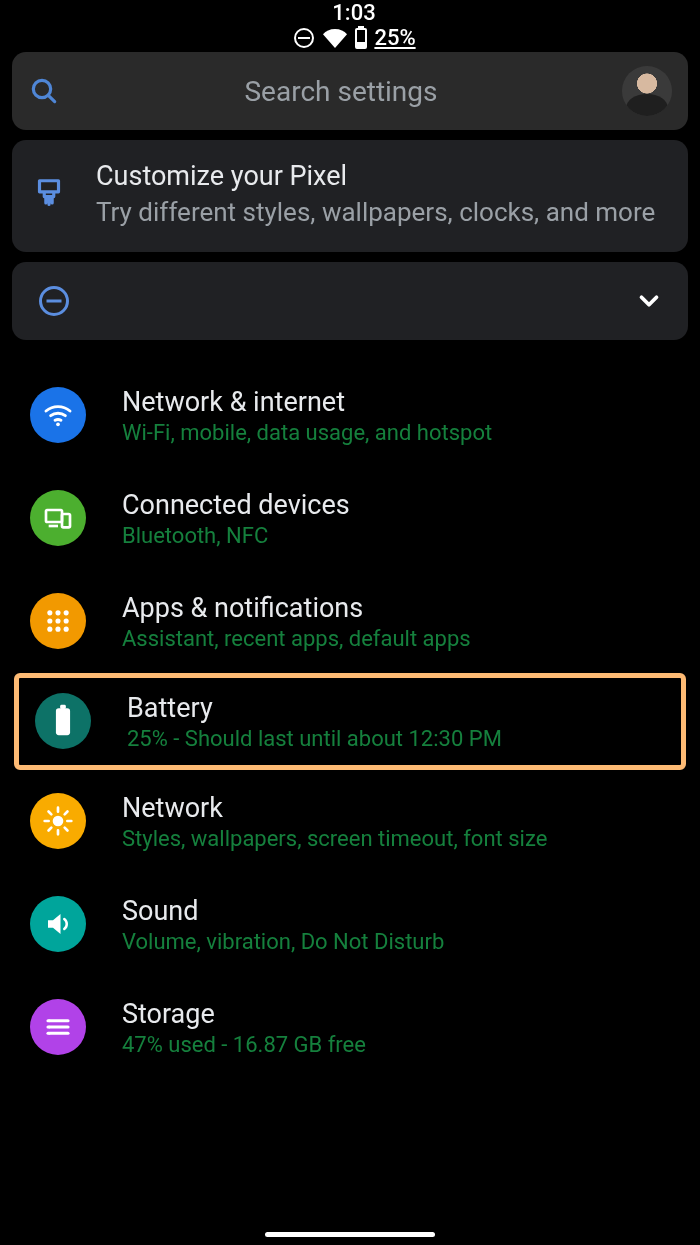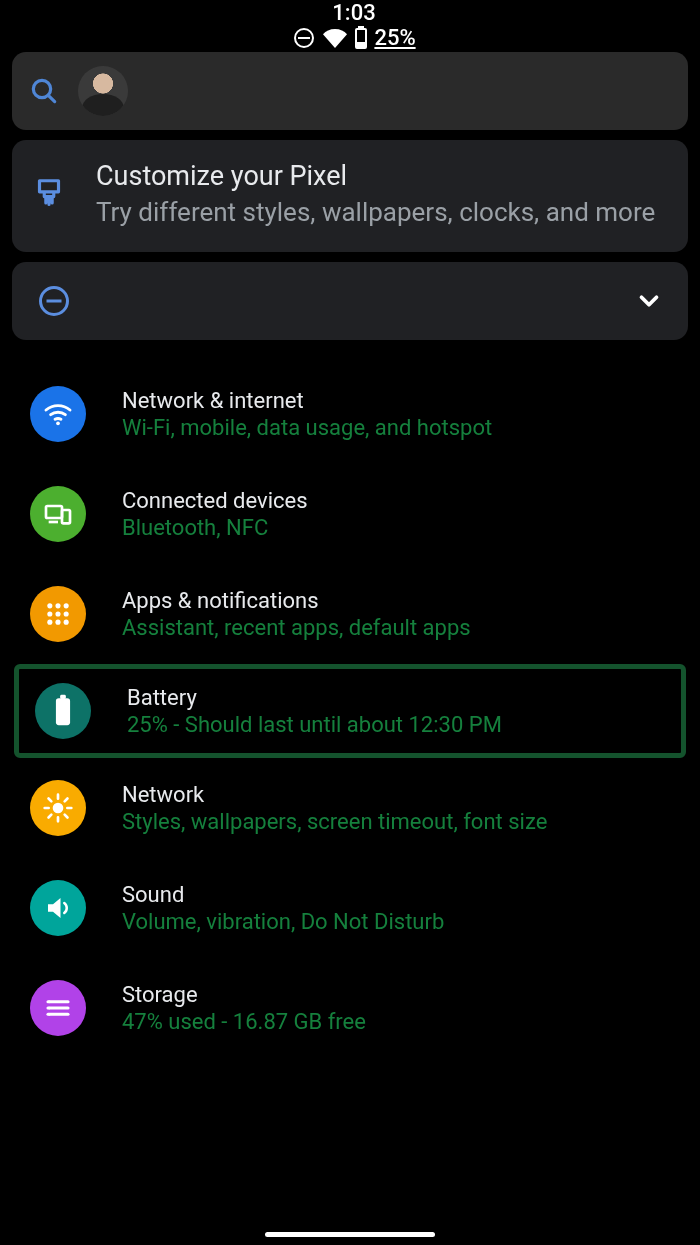--- a/index.html
+++ b/index.html
@@ -96,30 +96,30 @@
     }
     .icon-circle {
       width: 56px; height: 56px;
       border-radius: 50%;
       display: flex;
       align-items: center;
       justify-content: center;
       flex-shrink: 0;
     }
     .item-text .title {
-      font-size: 22px;
+      font-size: 27px;
       color: #e8eaed;
       margin-bottom: 2px;
     }
     .item-text .sub {
       font-size: 22px;
       color: #15803d;
     }
     .highlight {
-      border: 5px solid #14532d;
+      border: 5px solid #fdba74;
       border-radius: 6px;
       margin: 0 14px;
       padding: 14px 12px 14px 12px;
     }
     .highlight .item { padding: 0 0 0 0; gap: 36px;}
     .highlight .icon-circle{ margin-left:4px;}
     .nav-handle {
       position: absolute;
       bottom: 8px;
       left: 50%;
@@ -157,20 +157,21 @@
       </svg>
     <span style="font-size:22px;text-decoration:underline;">25%</span>
   </div>
 </div>
 
 <div class="card search-row">
   <svg width="32" height="32" viewBox="0 0 24 24" fill="none" stroke="#4f86d6" stroke-width="2.4" stroke-linecap="round">
       <circle cx="10.5" cy="10.5" r="6.5"></circle>
       <line x1="20" y1="20" x2="15.2" y2="15.2"></line>
     </svg>
+  <div class="search-placeholder">Search settings</div>
   <div class="avatar"></div>
 </div>
 
 <div class="card custom-row">
   <svg width="38" height="38" viewBox="0 0 24 24" fill="none" stroke="#5b8ee0" stroke-width="2" stroke-linejoin="round">
       <path d="M6 3h12v7H6z"></path>
       <path d="M9 10v3h6v-3"></path>
       <path d="M10 13v4m2-4v5m2-5v4" stroke-linecap="round"></path>
     </svg>
   <div class="custom-text">

